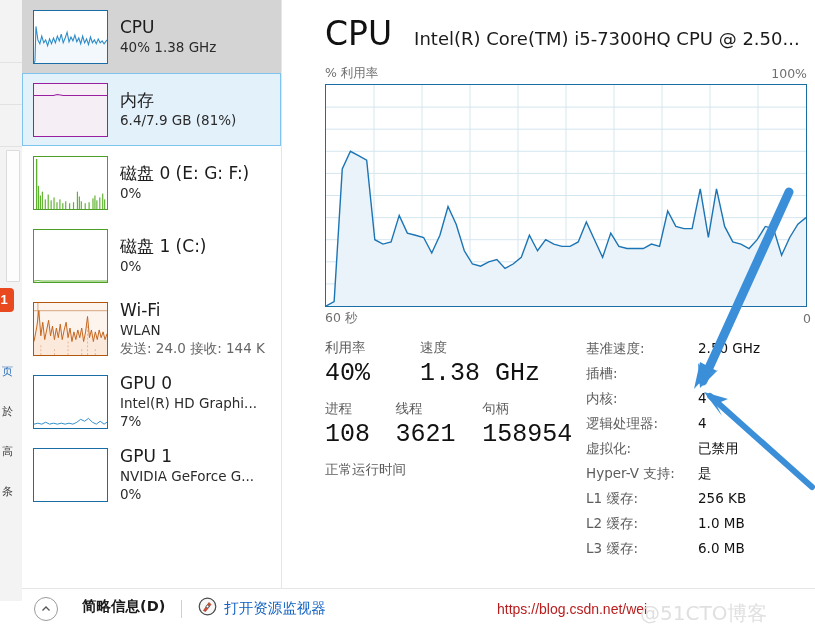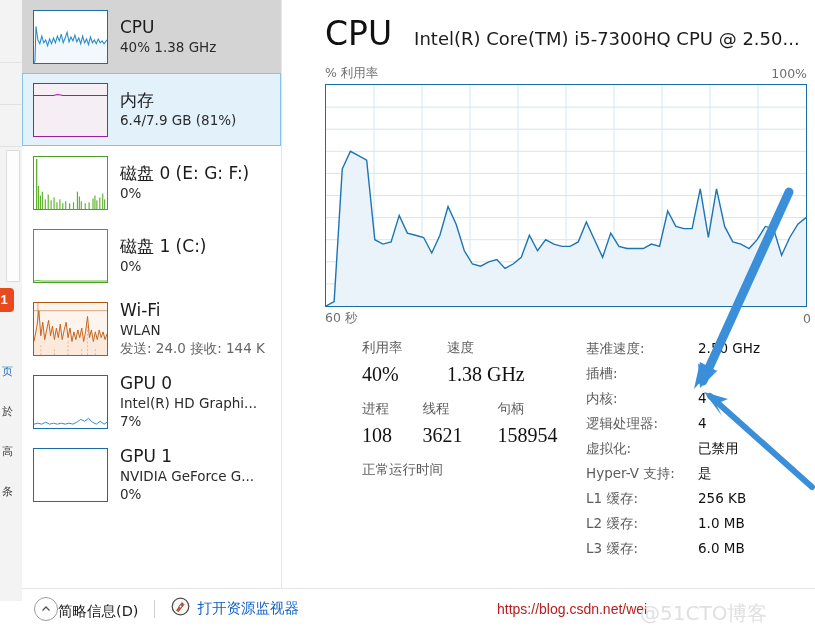--- a/index.html
+++ b/index.html
@@ -93,41 +93,41 @@
   #graph{
     position:absolute;left:43px;top:84px;right:8px;height:223px;
     border:1px solid #1b6ea5;background:#ffffff;box-sizing:border-box;
   }
   #graph svg{display:block;width:100%;height:100%;}
   #axis-bottom{position:absolute;left:43px;top:309px;right:4px;height:18px;
     display:flex;justify-content:space-between;align-items:center;}
 
   
   #stats{position:absolute;left:43px;top:337px;width:265px;}
-  .stat-row{display:flex;margin-left:37px;}
+  .stat-row{display:flex;}
   .stat-lab{font-size:13.5px;color:#5d5d5d;line-height:20px;
     font-family:"DejaVu Sans","Liberation Sans",sans-serif;}
-  .stat-val{font-size:20px;color:#111;line-height:34px;margin-bottom:7px;
-    font-family:Liberation Serif, serif;white-space:nowrap;}
+  .stat-val{font-size:25px;color:#111;line-height:34px;margin-bottom:7px;
+    font-family:Liberation Mono, monospace;white-space:nowrap;}
 
   
   #specs{position:absolute;left:304px;top:340px;width:240px;}
   .spec-row{display:flex;height:25px;align-items:baseline;}
   .spec-lab{width:112px;flex:0 0 112px;font-size:13.5px;color:#5d5d5d;
     font-family:"DejaVu Sans","Liberation Sans",sans-serif;white-space:nowrap;}
   .spec-val{font-size:13.5px;color:#111;
     font-family:"DejaVu Sans","Liberation Sans",sans-serif;white-space:nowrap;}
 
   
   #footer{
     position:absolute;left:22px;top:588px;width:793px;height:39px;
     background:#ffffff;border-top:1px solid #e6e6e6;
     display:flex;align-items:center;padding-left:12px;gap:10px;
   }
-  #fewer-btn{display:flex;align-items:flex-end;gap:0;}
+  #fewer-btn{display:flex;align-items:flex-start;gap:24px;font-weight:bold;}
   .circ{
     width:22px;height:22px;border-radius:50%;border:1px solid #9b9b9b;
     display:flex;align-items:center;justify-content:center;
   }
   #fewer-label{font-size:14.5px;color:#1b1b1b;
     font-family:"DejaVu Sans","Liberation Sans",sans-serif;white-space:nowrap;}
   #foot-div{width:1px;height:18px;background:#cfcfcf;margin:0 6px;}
   #resmon{display:flex;align-items:center;gap:7px;}
   #resmon-label{font-size:14.5px;color:#1062c4;
     font-family:"DejaVu Sans","Liberation Sans",sans-serif;white-space:nowrap;}

